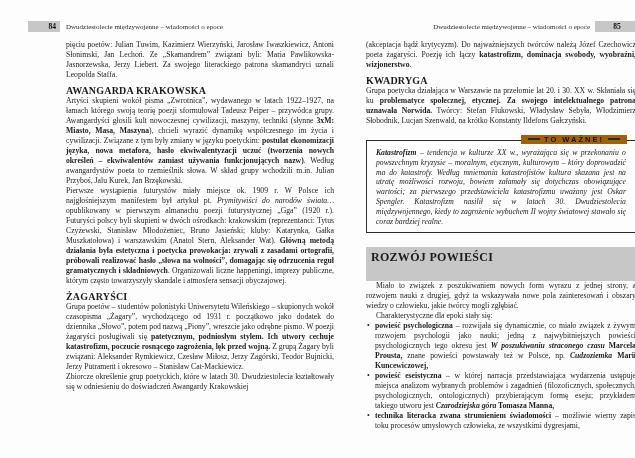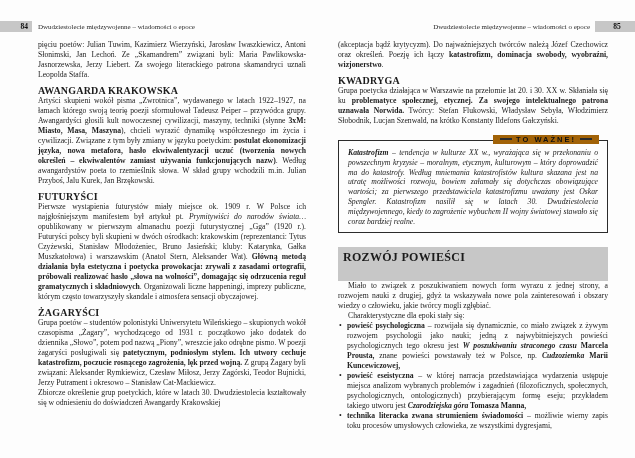--- a/index.html
+++ b/index.html
@@ -2,21 +2,21 @@
 <html style="--bar-gray: #c7c7c7;"><head>
 <meta charset="utf-8">
 <style>
   html,body{margin:0;padding:0;}
   body{
     width:635px;height:458px;overflow:hidden;background:#fdfdfd;
     font-family:"Liberation Serif","DejaVu Serif",serif;color:#1c1c1c;
     -webkit-font-smoothing:antialiased;
   }
   .spread{position:relative;width:635px;height:458px;display:flex;}
-  .page{position:relative;height:458px;}
+  .page{position:relative;height:458px;margin-left:28px;}
   .page-left{width:318px;}
   .page-right{width:317px;}
 
   
   .pagehead{position:absolute;top:21px;left:0;right:0;height:11px;font-size:7px;color:#2a2a2a;}
   .numbar{position:absolute;top:0;height:11px;background:var(--bar-gray,#c7c7c7);
           display:flex;align-items:center;font-weight:bold;font-size:7.5px;color:#111;}
   .numbar-left{left:0;width:32px;justify-content:flex-end;padding-right:4px;box-sizing:border-box;}
   .numbar-right{right:0;width:40px;justify-content:center;padding-left:4px;box-sizing:border-box;}
   .runtitle{position:absolute;top:1.5px;white-space:nowrap;}
@@ -68,40 +68,39 @@
       </span>
       <span class="runtitle runtitle-left">Dwudziestolecie międzywojenne – wiadomości o epoce</span>
     </div>
 
     <div class="pagebody pagebody-left">
       <p class="para"><span>pięciu poetów: Julian Tuwim, Kazimierz Wierzyński, Jarosław Iwaszkiewicz, Antoni Słonimski, Jan Lechoń. Ze „Skamandrem” związani byli: Maria Pawlikowska-Jasnorzewska, Jerzy Liebert. Za swojego literackiego patrona skamandryci uznali Leopolda Staffa.</span></p>
 
       <h3 class="heading">AWANGARDA KRAKOWSKA</h3>
       <p class="para"><span>Artyści skupieni wokół pisma „Zwrotnica”, wydawanego w latach 1922–1927, na łamach którego swoją teorię poezji sformułował Tadeusz Peiper – przywódca grupy. Awangardyści głosili kult nowoczesnej cywilizacji, maszyny, techniki (słynne </span><span style="font-weight: bold;">3xM: Miasto, Masa, Maszyna</span><span>), chcieli wyrazić dynamikę współczesnego im życia i cywilizacji. Związane z tym były zmiany w języku poetyckim: </span><span style="font-weight: bold;">postulat ekonomizacji języka, nowa metafora, hasło ekwiwalentyzacji uczuć (tworzenia nowych określeń – ekwiwalentów zamiast używania funkcjonujących nazw)</span><span>. Według awangardystów poeta to rzemieślnik słowa. W skład grupy wchodzili m.in. Julian Przyboś, Jalu Kurek, Jan Brzękowski.</span></p>
 
-      <h3 class="heading">FUTURYŚCI</h3>
       <p class="para"><span>Pierwsze wystąpienia futurystów miały miejsce ok. 1909 r. W Polsce ich najgłośniejszym manifestem był artykuł pt. </span><span style="font-style: italic;">Prymitywiści do narodów świata…</span><span> opublikowany w pierwszym almanachu poezji futurystycznej „Gga” (1920 r.). Futuryści polscy byli skupieni w dwóch ośrodkach: krakowskim (reprezentanci: Tytus Czyżewski, Stanisław Młodożeniec, Bruno Jasieński; kluby: Katarynka, Gałka Muszkatołowa) i warszawskim (Anatol Stern, Aleksander Wat). </span><span style="font-weight: bold;">Główną metodą działania była estetyczna i poetycka prowokacja: zrywali z zasadami ortografii, próbowali realizować hasło „słowa na wolności”, domagając się odrzucenia reguł gramatycznych i składniowych</span><span>. Organizowali liczne happeningi, imprezy publiczne, którym często towarzyszyły skandale i atmosfera sensacji obyczajowej.</span></p>
 
       <h3 class="heading">ŻAGARYŚCI</h3>
       <p class="para"><span>Grupa poetów – studentów polonistyki Uniwersytetu Wileńskiego – skupionych wokół czasopisma „Żagary”, wychodzącego od 1931 r. początkowo jako dodatek do dziennika „Słowo”, potem pod nazwą „Piony”, wreszcie jako odrębne pismo. W poezji żagaryści posługiwali się </span><span style="font-weight: bold;">patetycznym, podniosłym stylem. Ich utwory cechuje katastrofizm, poczucie rosnącego zagrożenia, lęk przed wojną.</span><span> Z grupą Żagary byli związani: Aleksander Rymkiewicz, Czesław Miłosz, Jerzy Zagórski, Teodor Bujnicki, Jerzy Putrament i okresowo – Stanisław Cat-Mackiewicz.</span></p>
 
       <p class="para"><span>Zbiorcze określenie grup poetyckich, które w latach 30. Dwudziestolecia kształtowały się w odniesieniu do doświadczeń Awangardy Krakowskiej</span></p>
     </div>
   </div>
 
   <div class="page page-right">
     <div class="pagehead">
       <span class="runtitle runtitle-right">Dwudziestolecie międzywojenne – wiadomości o epoce</span>
       <span class="numbar numbar-right">
         <span>85</span>
       </span>
     </div>
 
     <div class="pagebody pagebody-right">
-      <p class="para"><span>(akceptacja bądź krytycyzm). Do najważniejszych twórców należą Józef Czechowicz oraz określeń. Poezję ich łączy </span><span style="font-weight: bold;">katastrofizm, dominacja swobody, wyobraźni, wizjonerstwo</span><span>.</span></p>
+      <p class="para"><span>(akceptacja bądź krytycyzm). Do najważniejszych twórców należą Józef Czechowicz poeta żagaryści. Poezję ich łączy </span><span style="font-weight: bold;">katastrofizm, dominacja swobody, wyobraźni, wizjonerstwo</span><span>.</span></p>
 
       <h3 class="heading">KWADRYGA</h3>
       <p class="para"><span>Grupa poetycka działająca w Warszawie na przełomie lat 20. i 30. XX w. Skłaniała się ku </span><span style="font-weight: bold;">problematyce społecznej, etycznej. Za swojego intelektualnego patrona uznawała Norwida.</span><span> Twórcy: Stefan Flukowski, Władysław Sebyła, Włodzimierz Słobodnik, Lucjan Szenwald, na krótko Konstanty Ildefons Gałczyński.</span></p>
 
       <div class="impbox">
         <span class="impbox-label">TO WAŻNE!</span>
         <p class="para"><span style="font-weight: bold;">Katastrofizm</span><span> – tendencja w kulturze XX w., wyrażająca się w przekonaniu o powszechnym kryzysie – moralnym, etycznym, kulturowym – który doprowadzić ma do katastrofy. Według mniemania katastrofistów kultura skazana jest na utratę możliwości rozwoju, bowiem załamały się dotychczas obowiązujące wartości; za pierwszego przedstawiciela katastrofizmu uważany jest Oskar Spengler. Katastrofizm nasilił się w latach 30. Dwudziestolecia międzywojennego, kiedy to zagrożenie wybuchem II wojny światowej stawało się coraz bardziej realne.</span></p>
       </div>
 
       <div class="chapterbar">ROZWÓJ POWIEŚCI</div>

